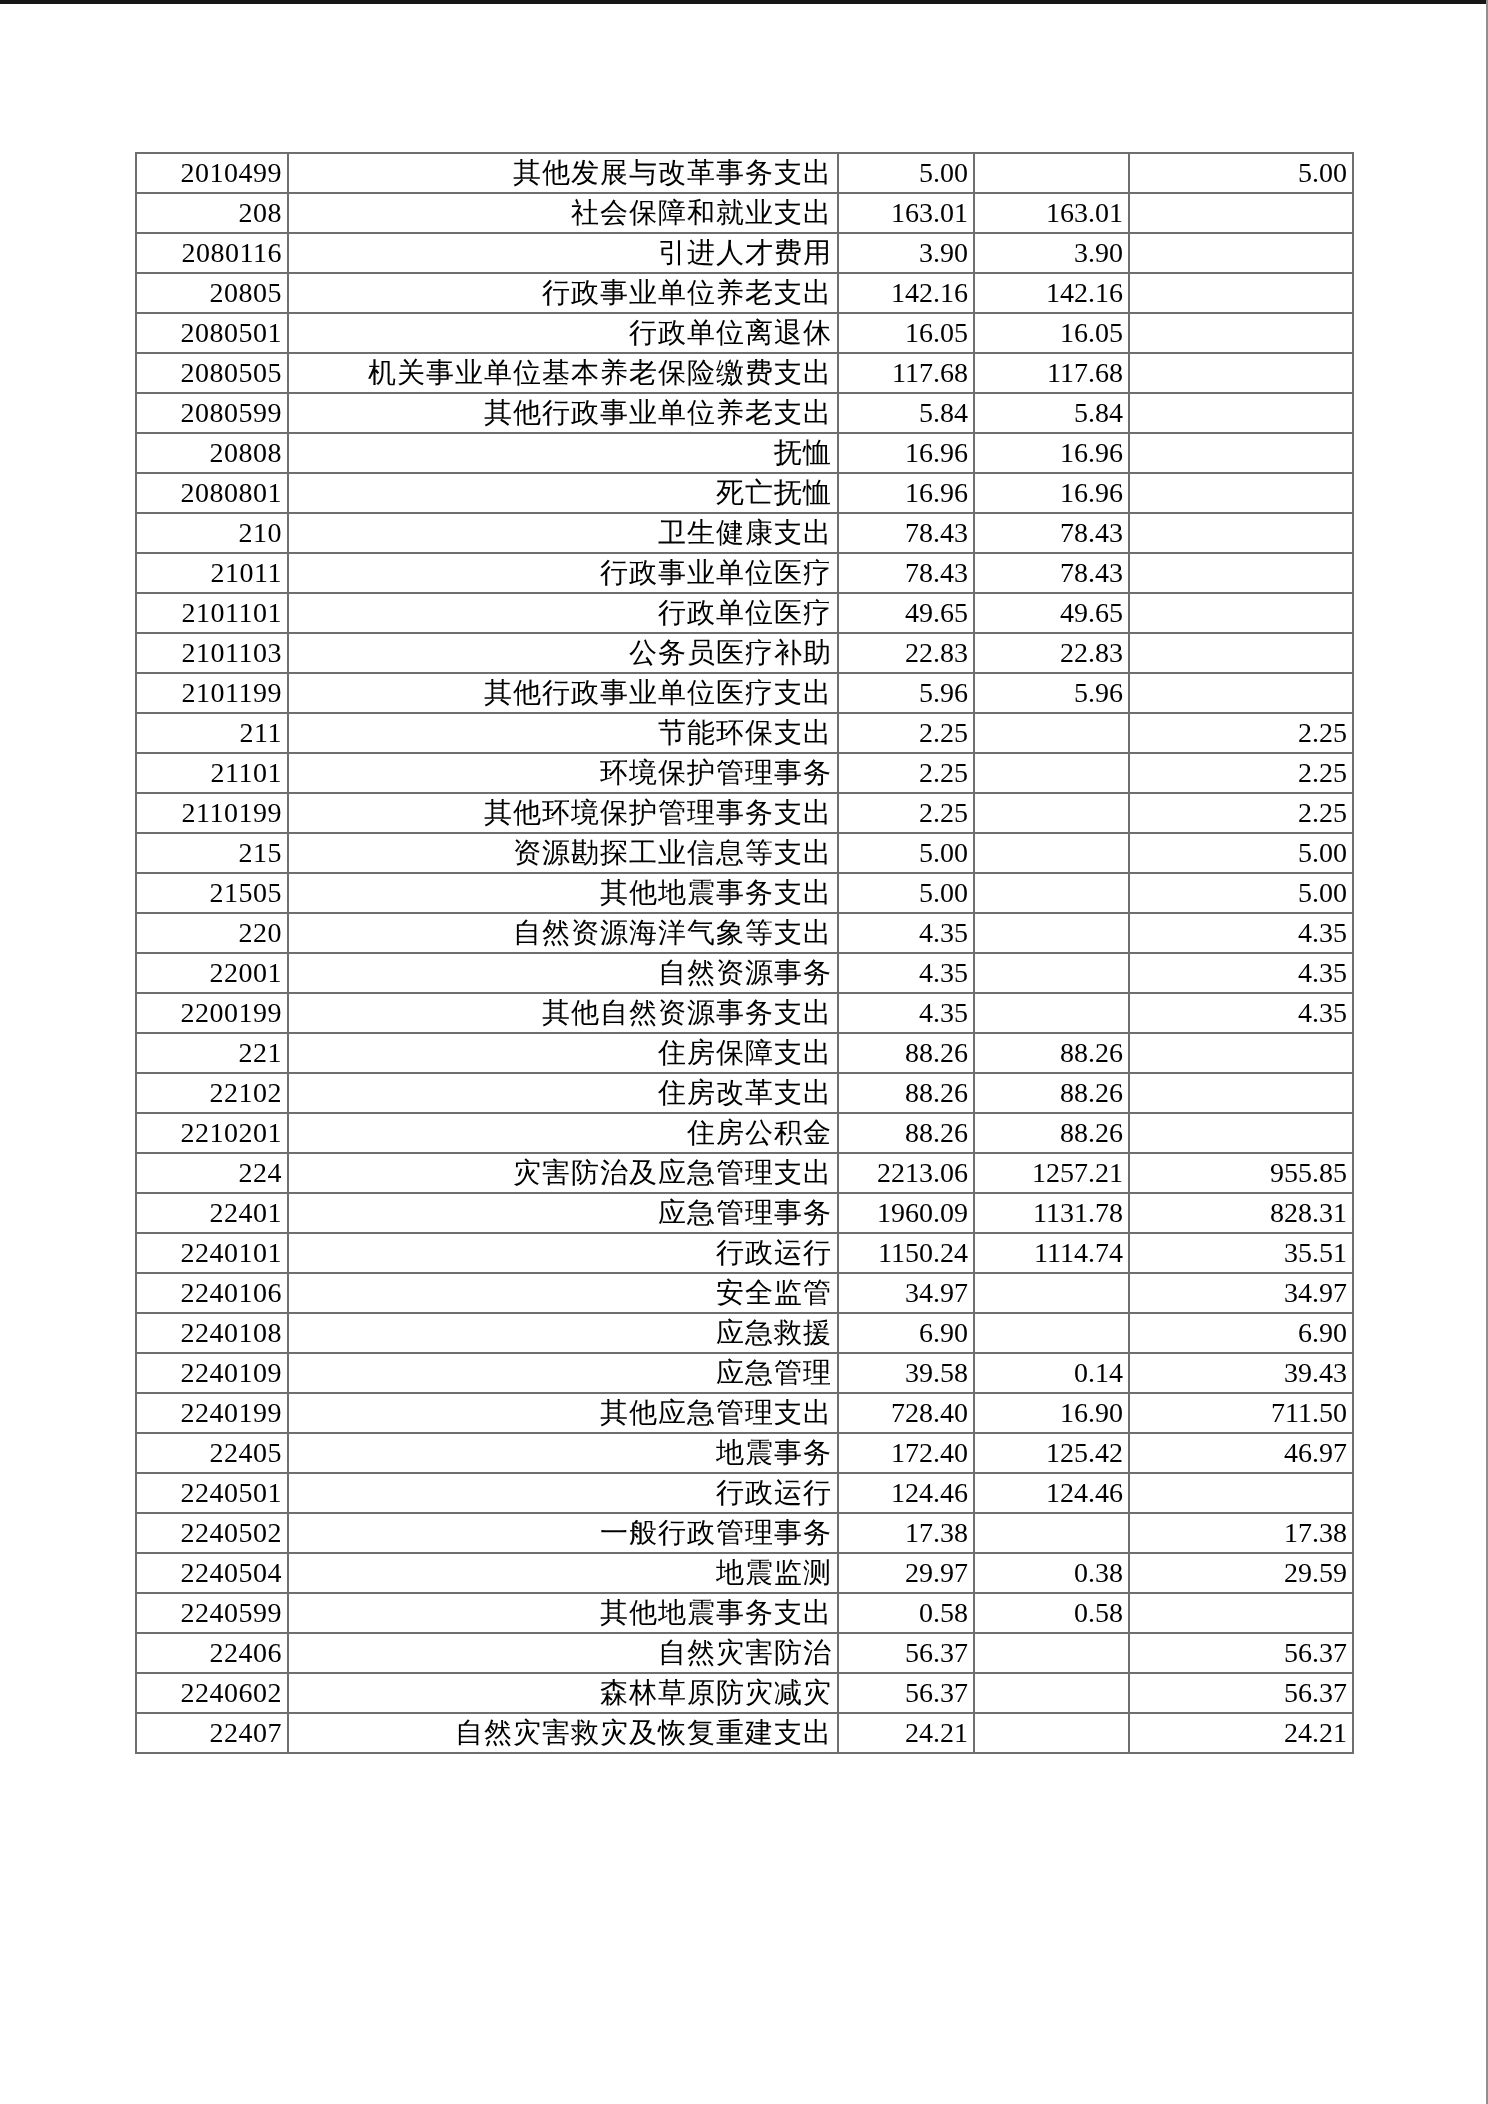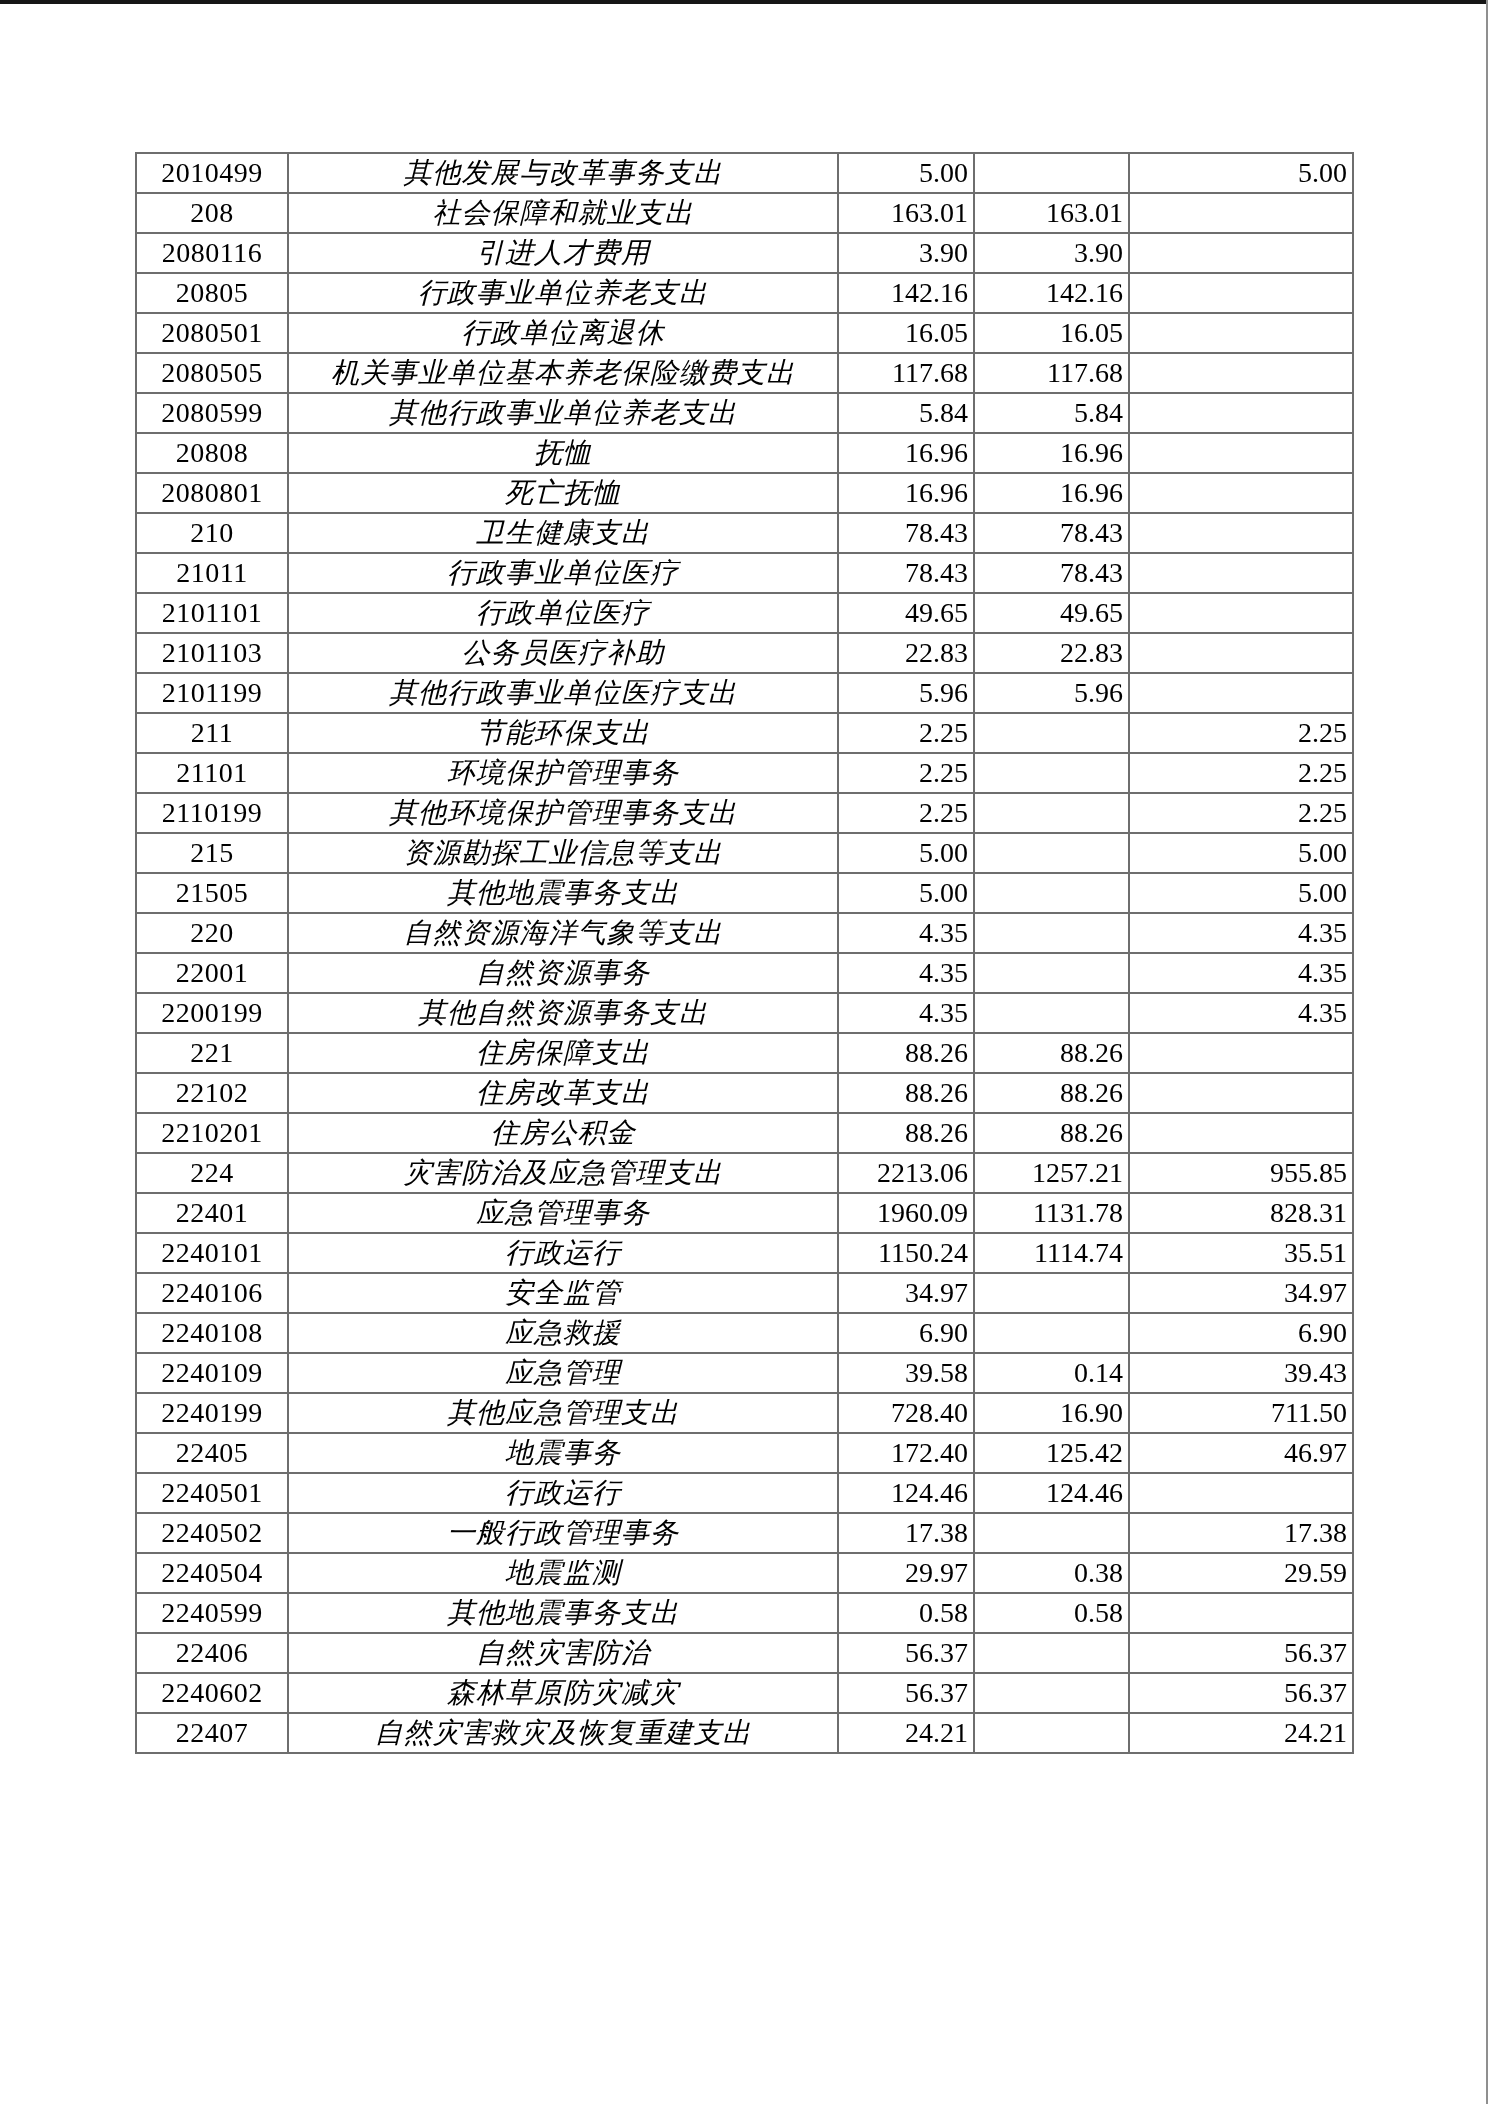--- a/index.html
+++ b/index.html
@@ -44,28 +44,27 @@
     border: 2px solid #6e6e6e;
     height: 38px;
     padding: 0 5px;
     font-size: 28px;
     line-height: 38px;
     white-space: nowrap;
     overflow: hidden;
     vertical-align: middle;
   }
   td.code {
-    text-align: center;
+    text-align: right;
     letter-spacing: 0.5px;
     margin-left: 38px;
   }
   td.name {
-    text-align: center;
+    text-align: right;
     letter-spacing: 1px;
-    font-style: italic;
   }
   td.num {
     text-align: right;
   }
 </style>
 </head>
 <body>
 
 <div class="top-bar"></div>
 <div class="right-edge-line"></div>

